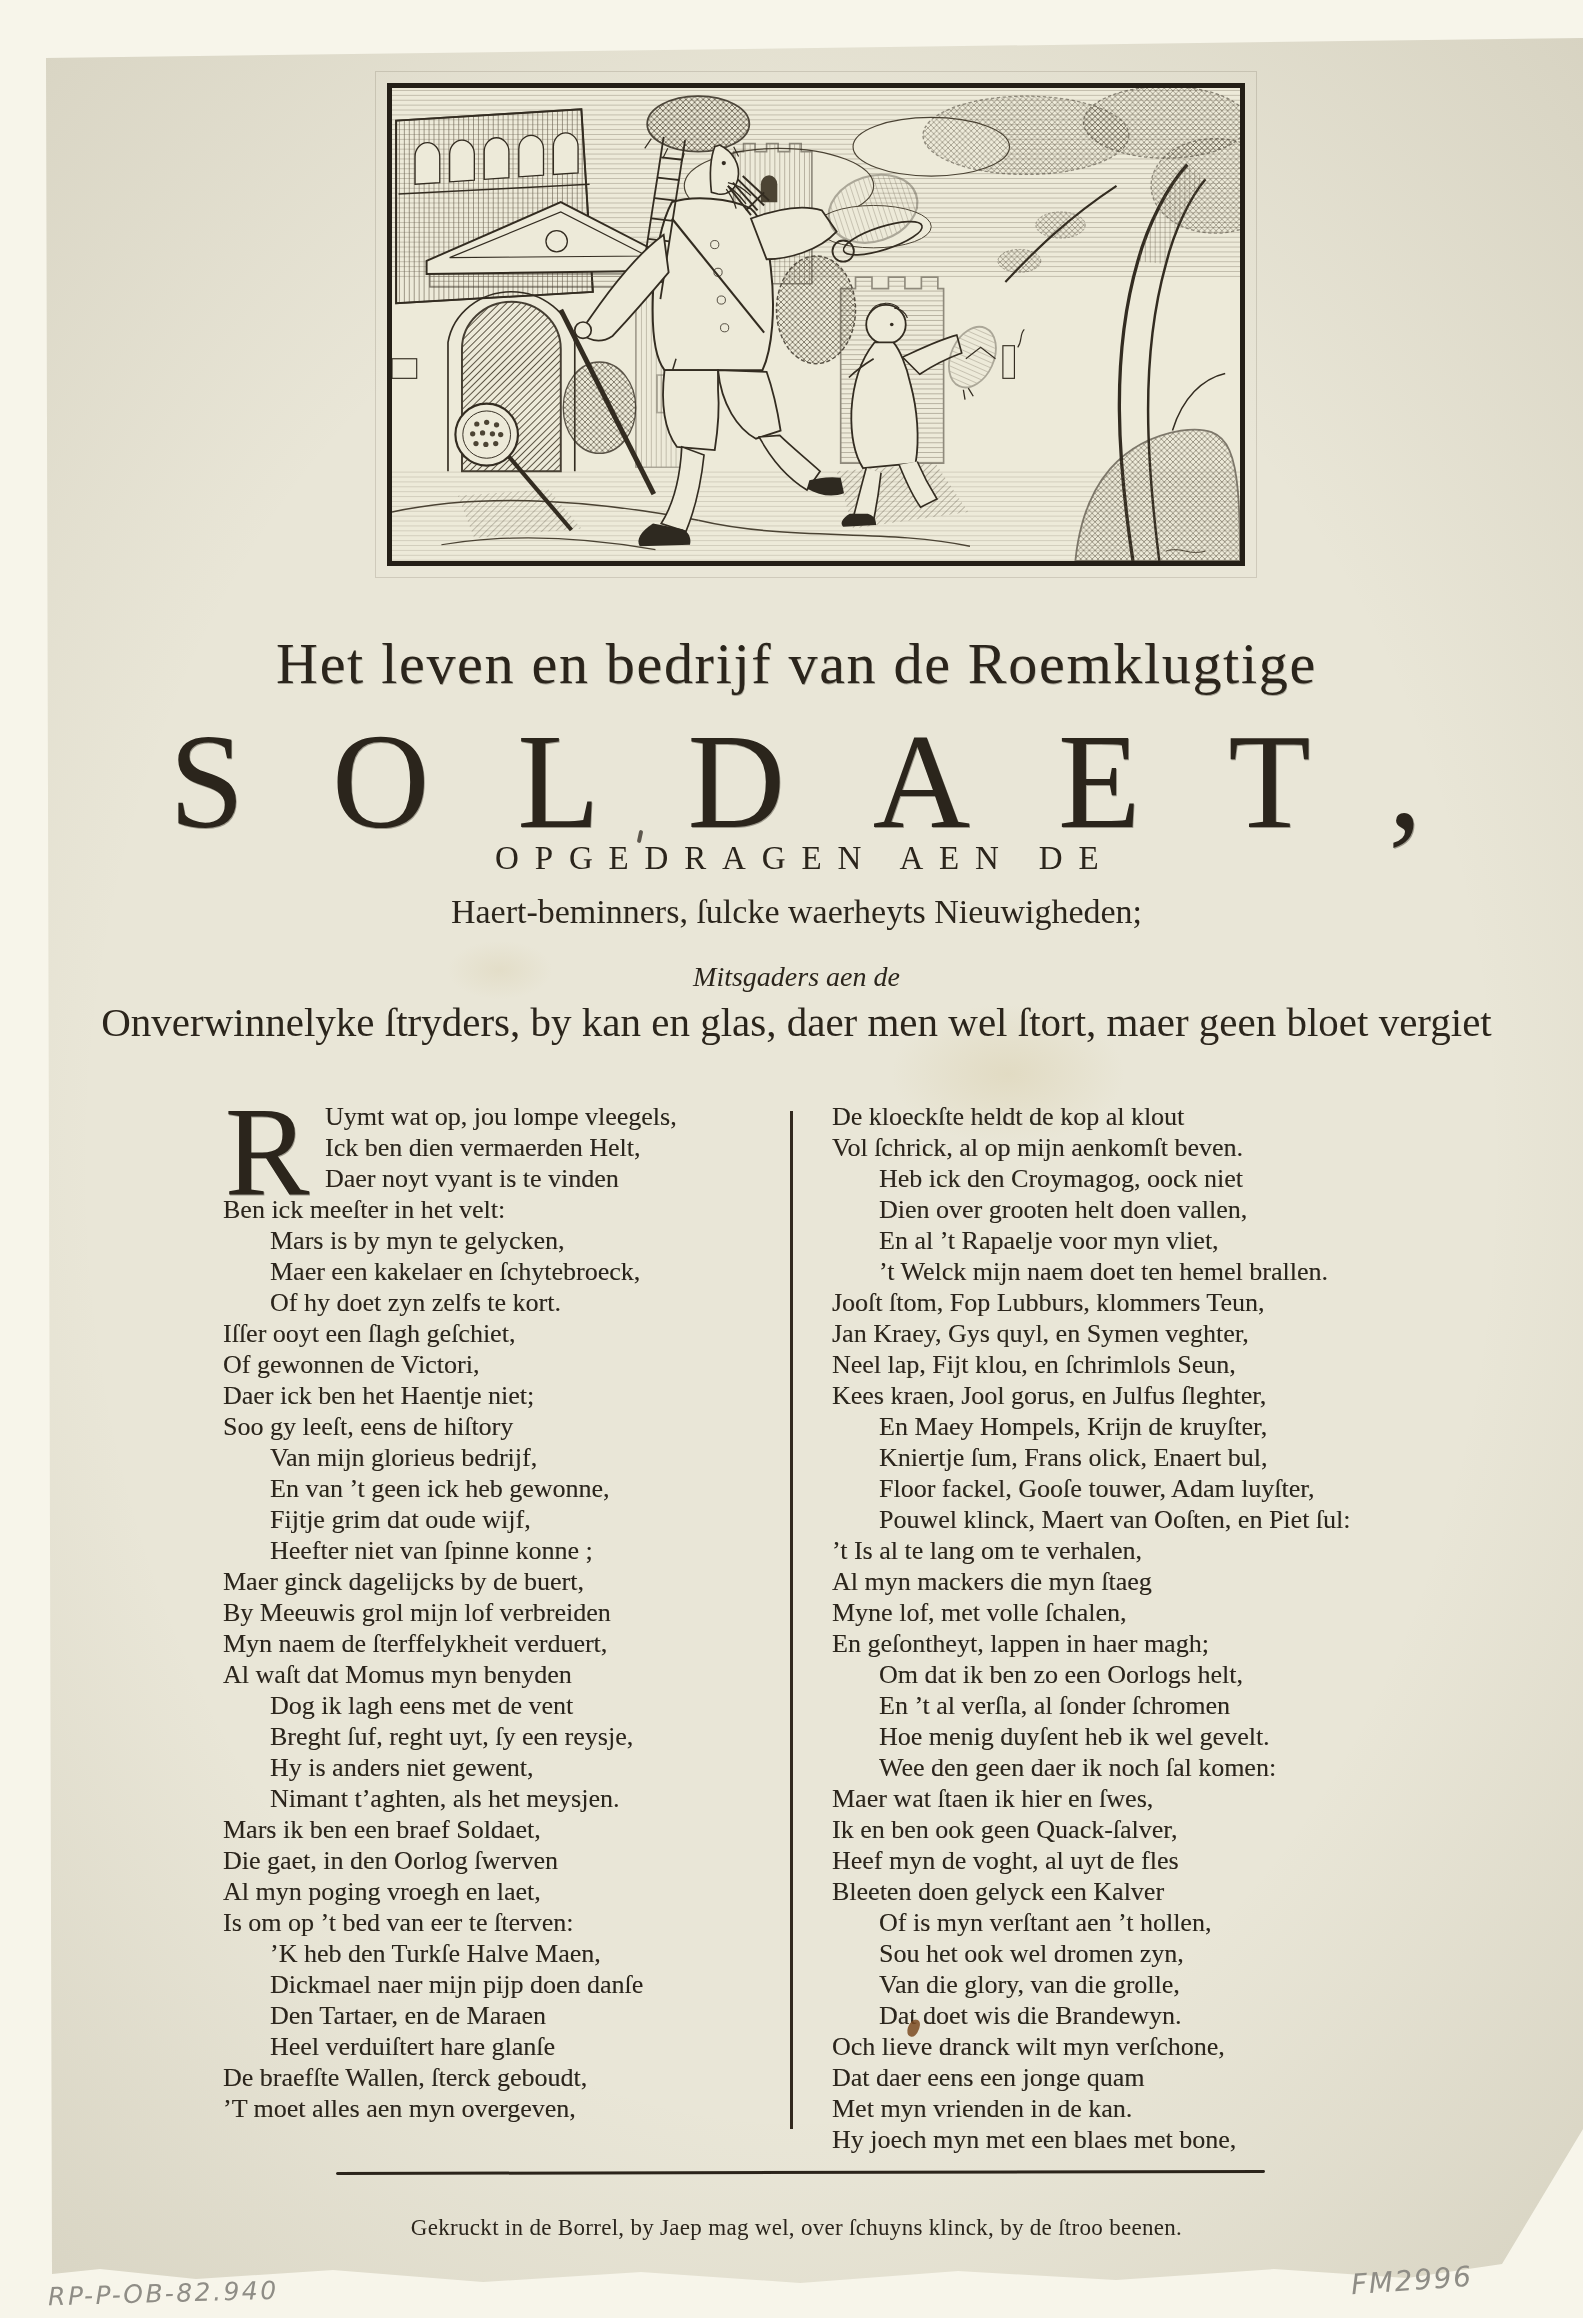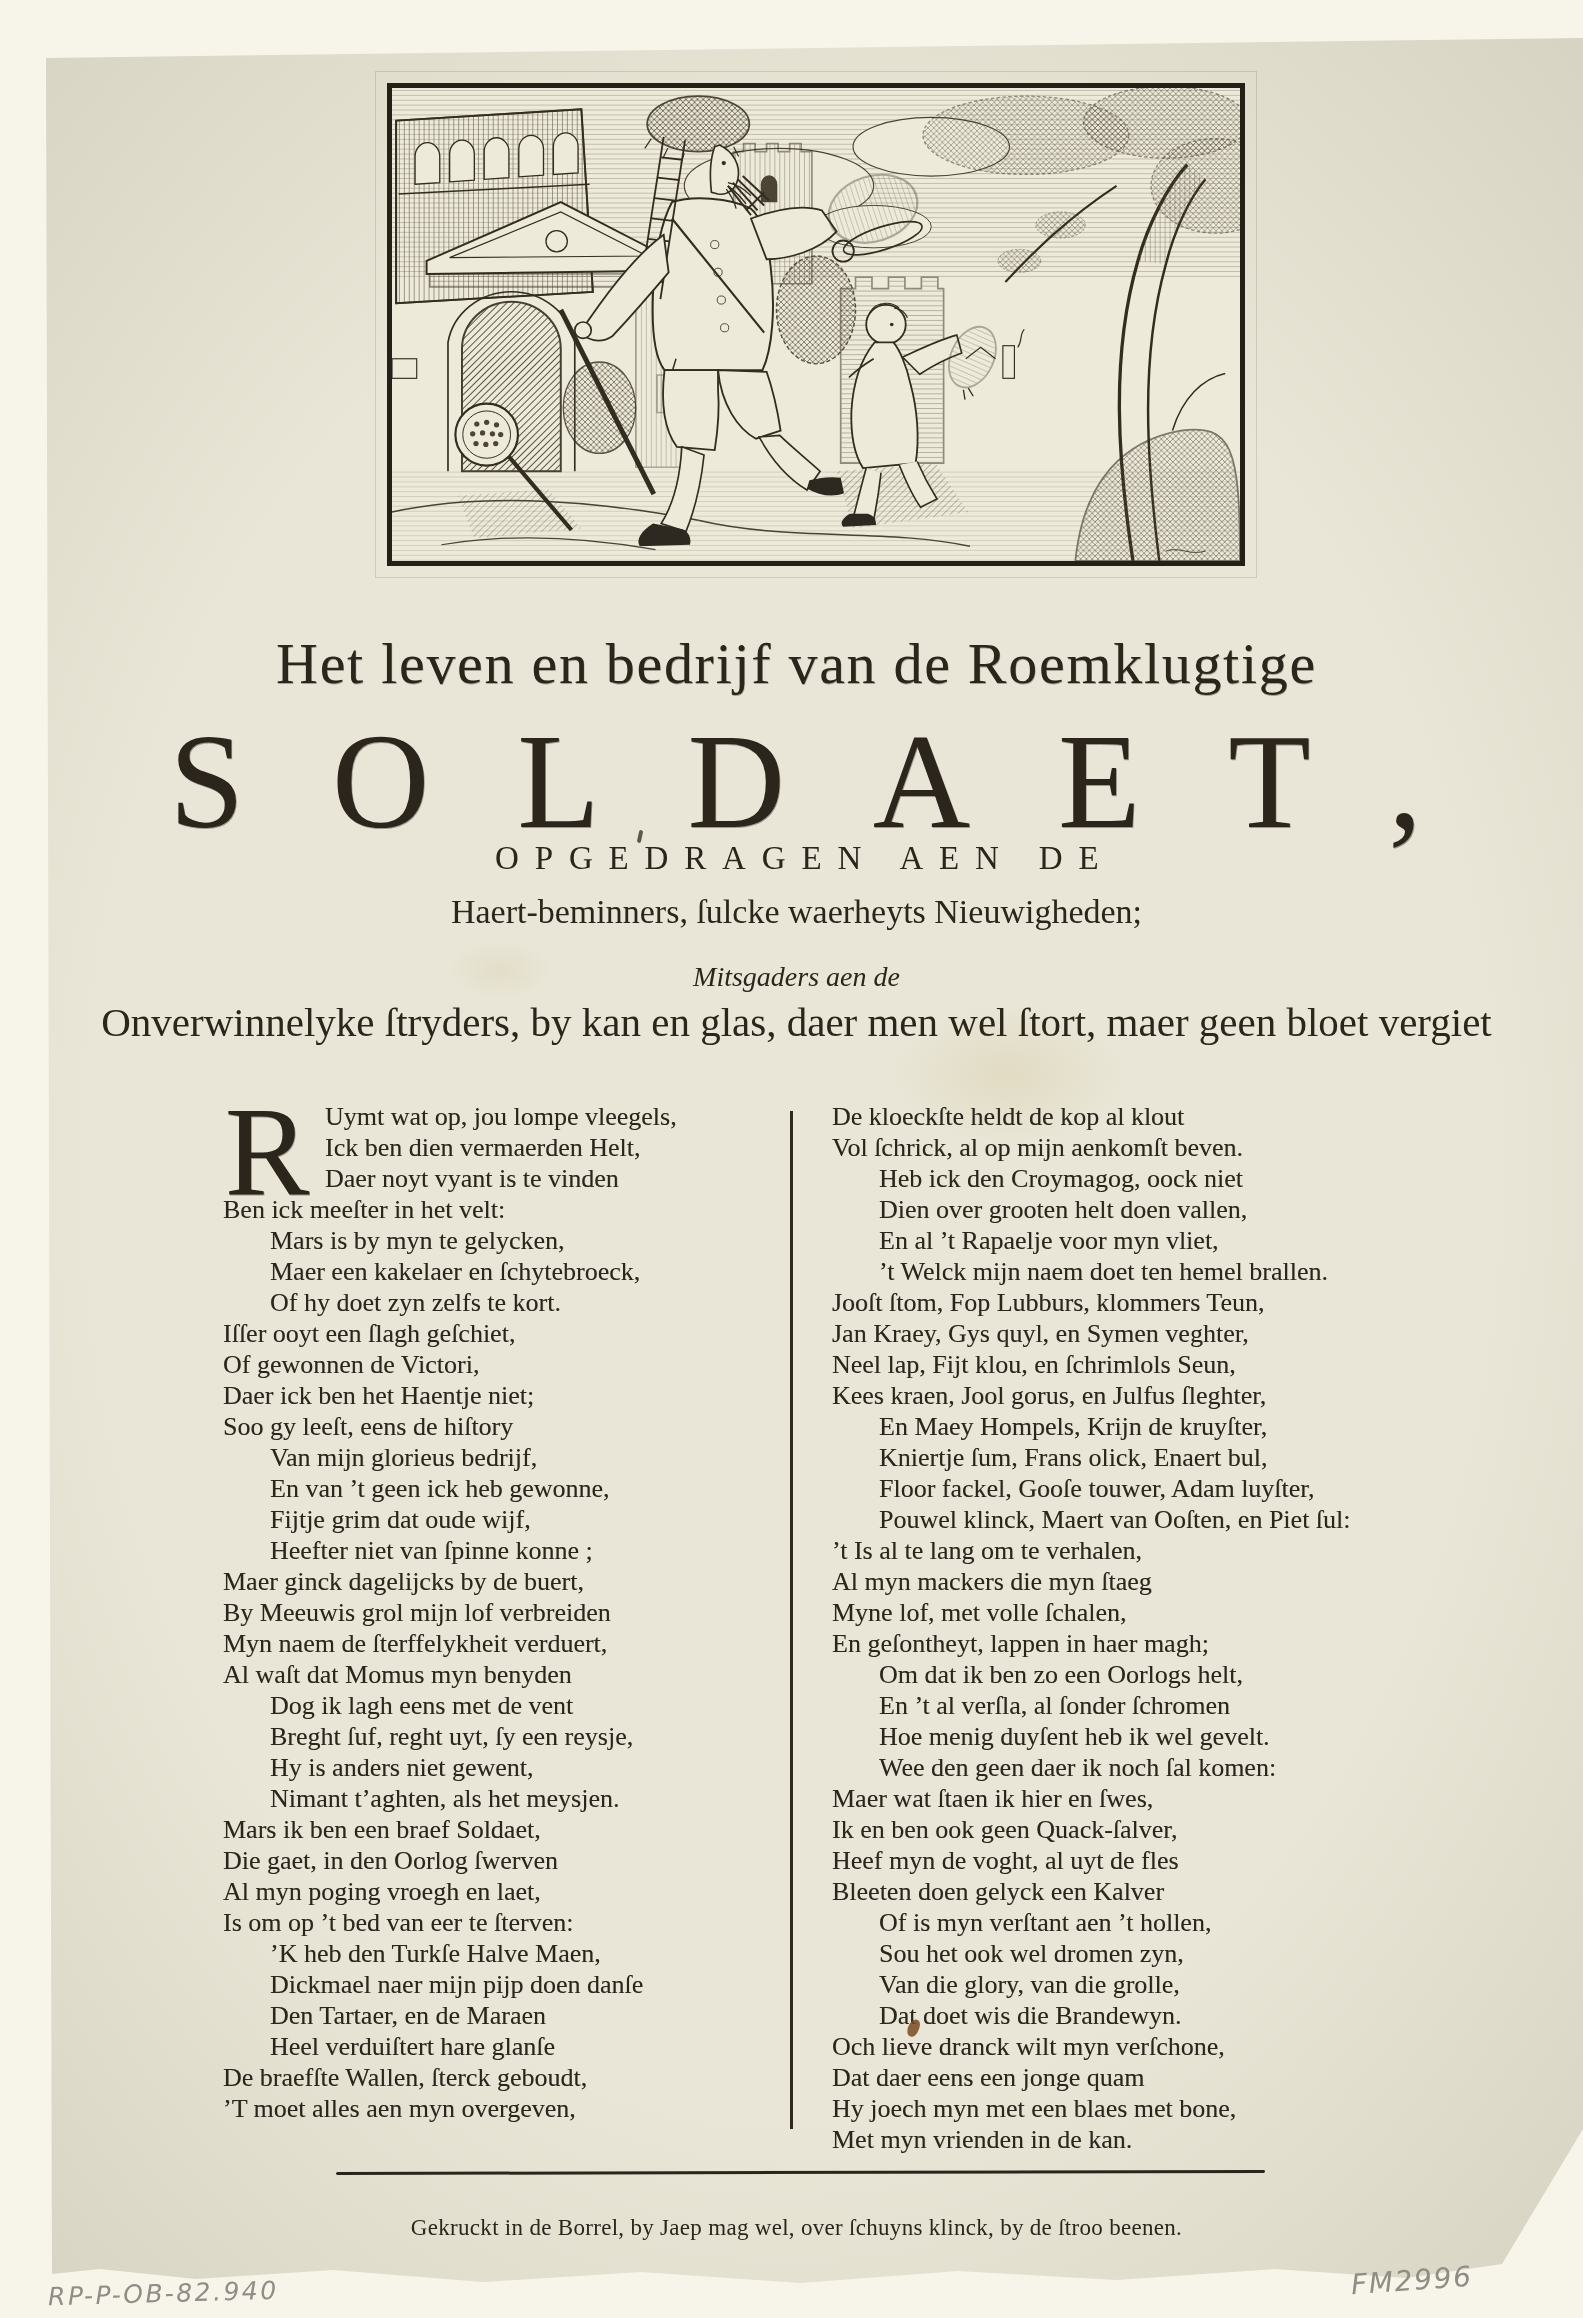--- a/index.html
+++ b/index.html
@@ -324,22 +324,22 @@
           <div class="pline">Maer wat ſtaen ik hier en ſwes,</div>
           <div class="pline">Ik en ben ook geen Quack-ſalver,</div>
           <div class="pline">Heef myn de voght, al uyt de fles</div>
           <div class="pline">Bleeten doen gelyck een Kalver</div>
           <div class="pline indent">Of is myn verſtant aen ’t hollen,</div>
           <div class="pline indent">Sou het ook wel dromen zyn,</div>
           <div class="pline indent">Van die glory, van die grolle,</div>
           <div class="pline indent">Dat doet wis die Brandewyn.</div>
           <div class="pline">Och lieve dranck wilt myn verſchone,</div>
           <div class="pline">Dat daer eens een jonge quam</div>
+          <div class="pline">Met myn vrienden in de kan.</div>
           <div class="pline">Hy joech myn met een blaes met bone,</div>
-          <div class="pline">Met myn vrienden in de kan.</div>
         </div>
     </div>
 
     <div class="footer-rule"></div>
     <div class="centered imprint">Gekruckt in de Borrel, by Jaep mag wel, over ſchuyns klinck, by de ſtroo beenen.</div>
 
     <div class="stain-fleck"></div>
     <div class="ink-mark"></div>
   </div>
 

